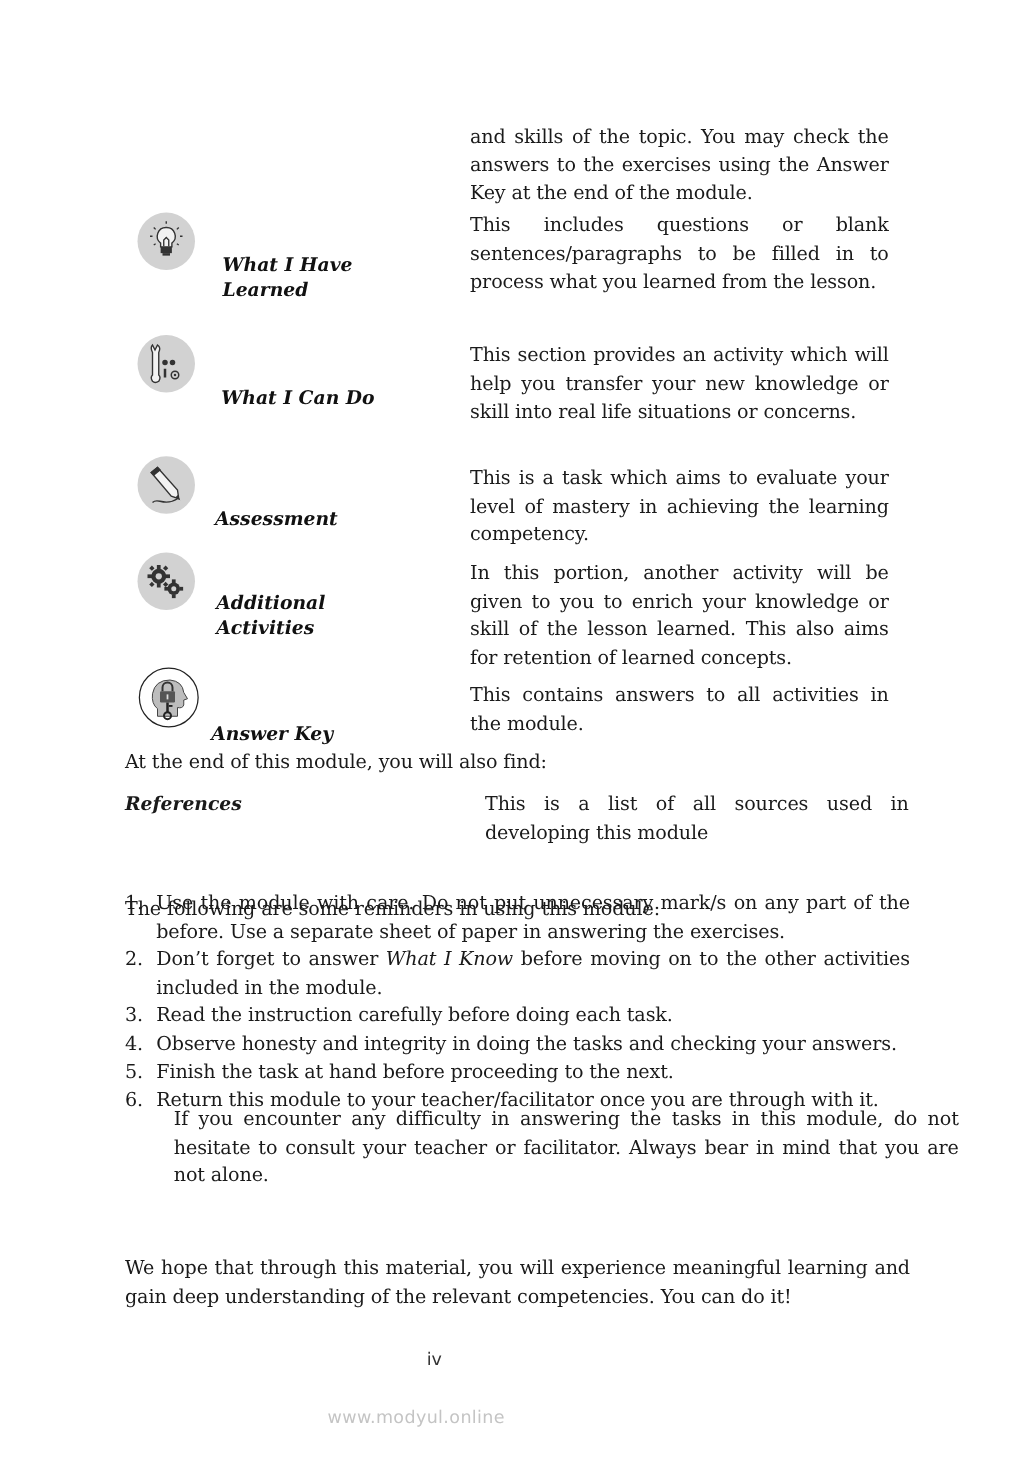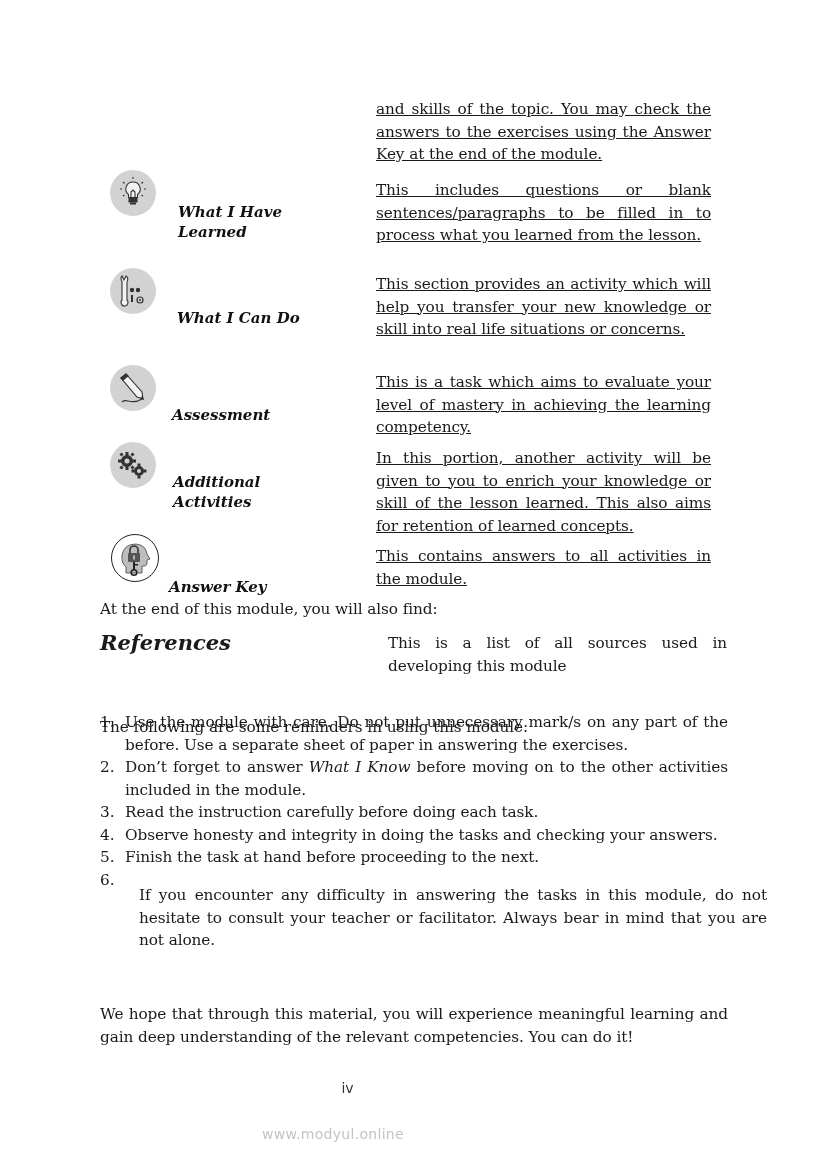--- a/index.html
+++ b/index.html
@@ -12,21 +12,20 @@
     }
     .page { position: absolute; left: 0; top: 0; width: 826px; height: 1169px; }
     .desc {
       position: absolute;
       left: 376px;
       width: 335px;
       font-size: 15.3px;
       line-height: 22.5px;
       text-align: justify;
       letter-spacing: -0.1px;
-      text-decoration: underline;
     }
     .sec-icon {
       position: absolute;
       width: 46px; height: 46px;
       border-radius: 50%;
       background: #d2d2d2;
     }
     .sec-icon svg { width: 46px; height: 46px; display: block; }
     .sec-label {
       position: absolute;
@@ -55,21 +54,21 @@
       list-style: none;
       font-size: 15.3px;
       line-height: 22.5px;
       text-align: justify;
       letter-spacing: -0.1px;
     }
     ol.reminders li { position: relative; padding-left: 25px; }
     ol.reminders li .num { position: absolute; left: 0; top: 0; }
     .ref-label {
       position: absolute; left: 100px; top: 633px;
-      font-weight: bold; font-style: italic; font-size: 21px; line-height: 20px;
+      font-weight: bold; font-style: italic; font-size: 15px; line-height: 20px;
     }
     .ref-desc {
       position: absolute; left: 388px; top: 632px; width: 339px;
       font-size: 15.3px; line-height: 22.5px; text-align: justify;
       letter-spacing: -0.1px;
     }
     .page-num {
       position: absolute; left: 0; width: 667px; top: 1080px;
       text-align: center;
       font-family: "DejaVu Sans", "Liberation Sans", sans-serif;
@@ -104,21 +103,21 @@
         <line x1="33" y1="26" x2="31.5" y2="25"></line>
       </g>
       <rect x="18.5" y="27.5" width="9" height="5" fill="#333"></rect>
       <rect x="20" y="32.5" width="6" height="2" fill="#333"></rect>
     </svg>
   </div>
   <div class="sec-label" style="left:178px; top:176px;">
     <div>What I Have</div>
     <div>Learned</div>
   </div>
-  <p class="desc" style="top:179px;">This includes questions or blank sentences/paragraphs to be filled in to process what you learned from the lesson.</p>
+  <p class="desc" style="top:169px;">This includes questions or blank sentences/paragraphs to be filled in to process what you learned from the lesson.</p>
 
   <div class="sec-icon" style="left:110px; top:268px;">
     <svg viewBox="0 0 46 46">
       <g stroke="#333" stroke-width="1.1" fill="#f2f2f2">
         <path d="M12 8 l2 4 l2 -4 q3 2 1 6 v18 q2 2 0 5 q-3 2 -5 0 q-2 -3 0 -5 v-18 q-2 -4 0 -6 z"></path>
       </g>
       <g fill="#333">
         <circle cx="22" cy="22" r="2.2"></circle>
         <circle cx="28" cy="22" r="2.2"></circle>
         <rect x="21" y="27" width="2" height="7"></rect>
@@ -215,20 +214,21 @@
     <li>
       <span class="num">4.</span>
       <span>Observe honesty and integrity in doing the tasks and checking your answers.</span>
     </li>
     <li>
       <span class="num">5.</span>
       <span>Finish the task at hand before proceeding to the next.</span>
     </li>
     <li>
       <span class="num">6.</span>
+      <span>Return this module to your teacher/facilitator once you are through with it.</span>
     </li>
   </ol>
 
   <p class="body-text" style="top:884px;margin-left:39px;">If you encounter any difficulty in answering the tasks in this module, do not hesitate to consult your teacher or facilitator. Always bear in mind that you are not alone.</p>
   <p class="body-text" style="top:1003px;">We hope that through this material, you will experience meaningful learning and gain deep understanding of the relevant competencies. You can do it!</p>
 
   <div class="page-num">iv</div>
   <div class="watermark">www.modyul.online</div>
 </div>
 

